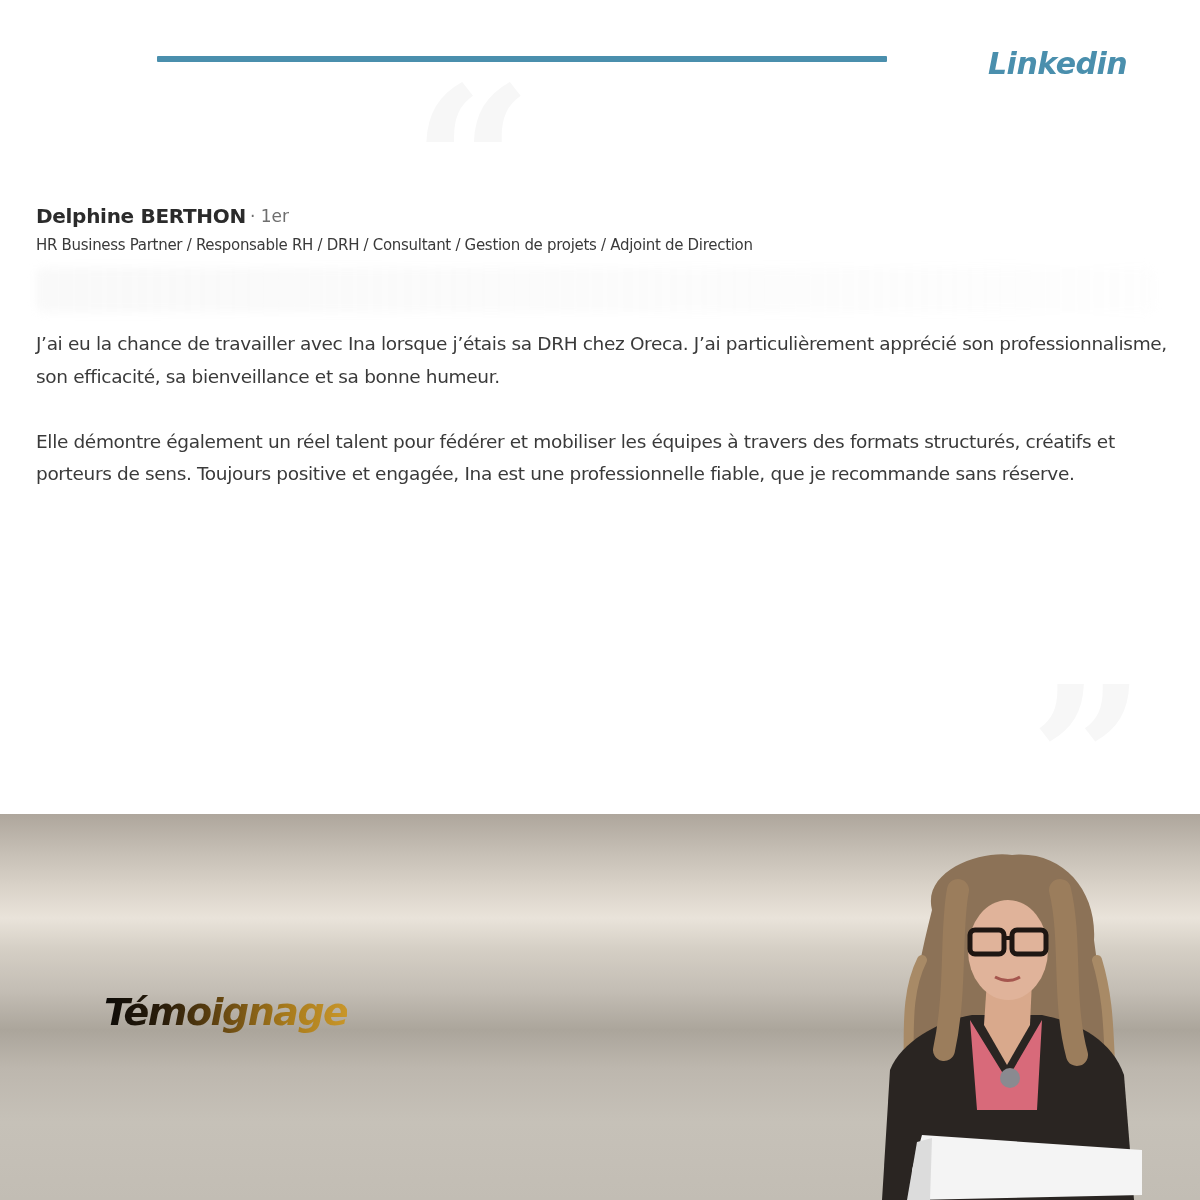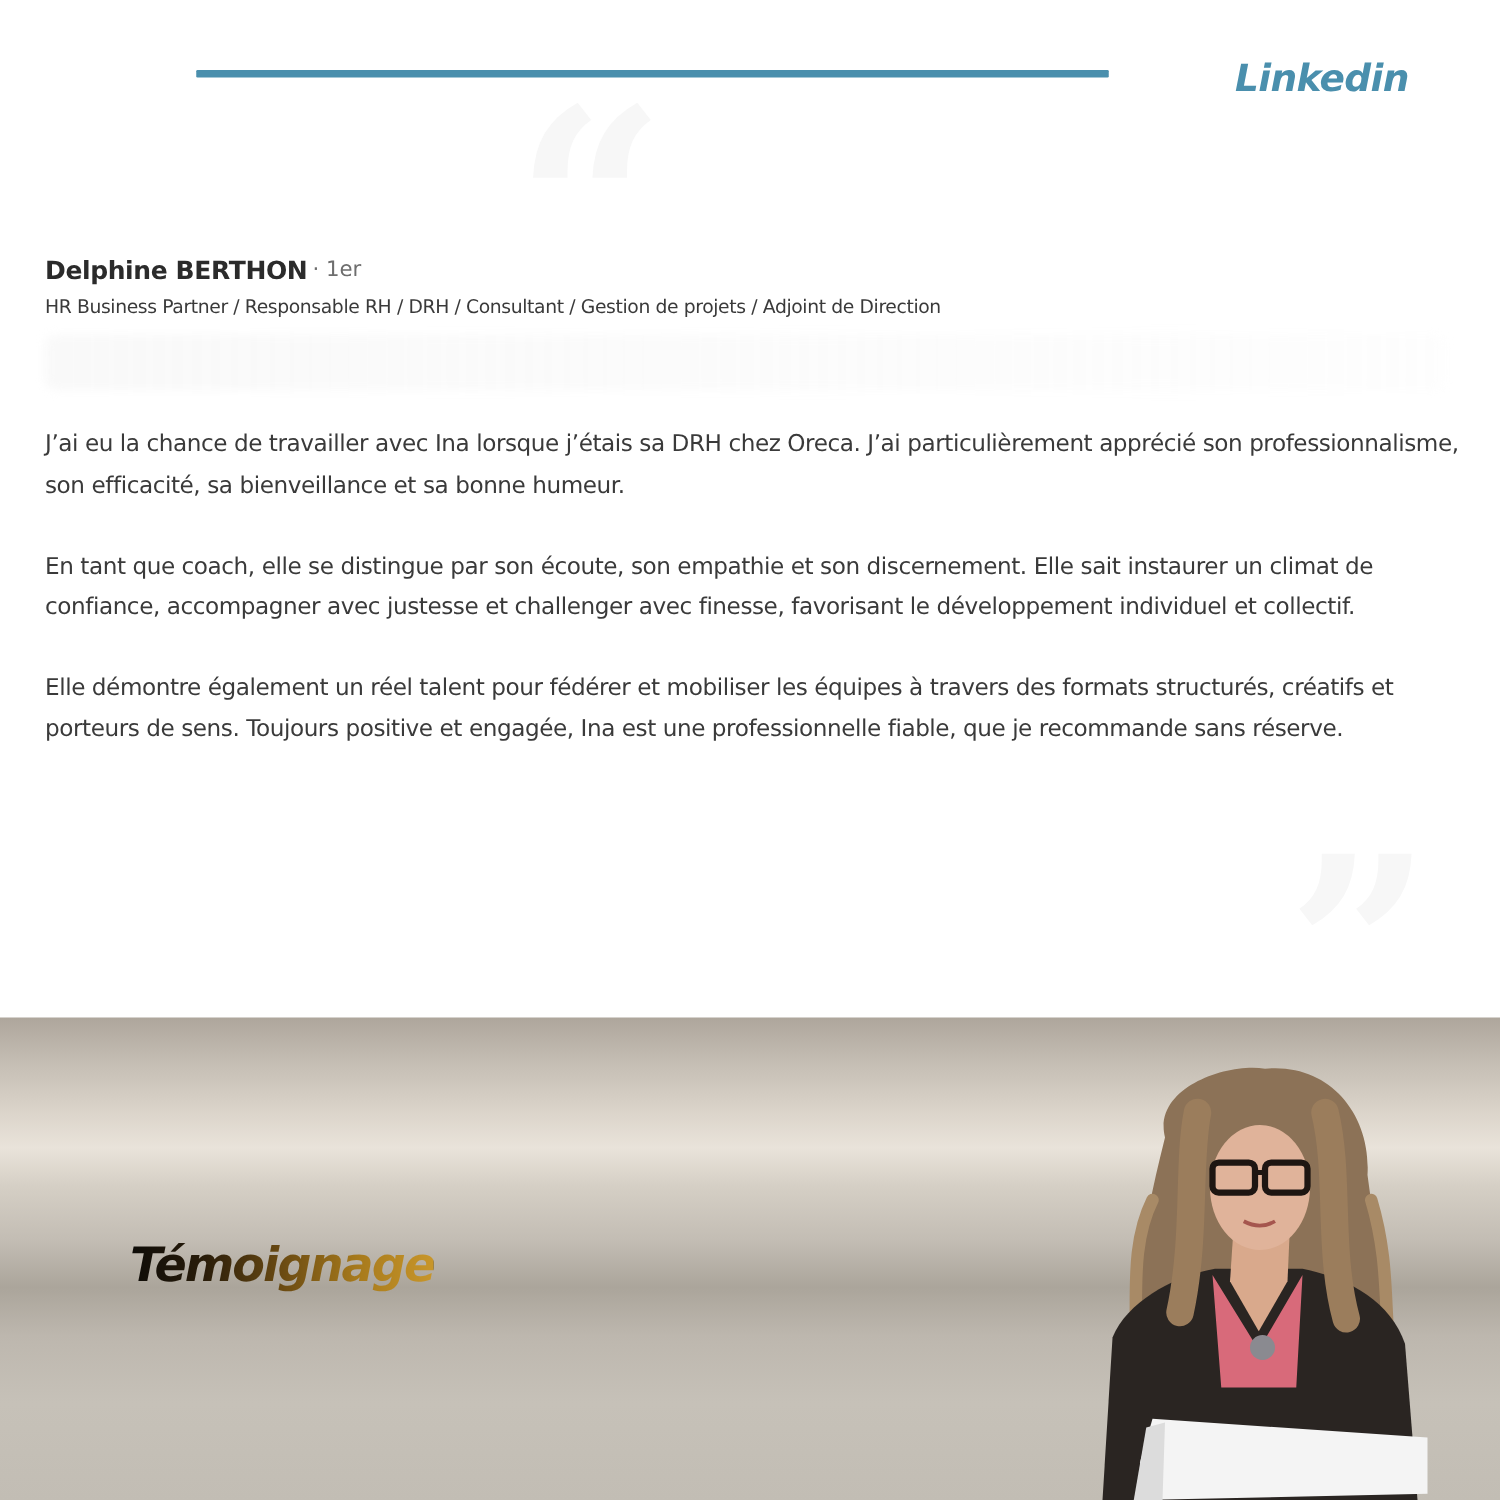--- a/index.html
+++ b/index.html
@@ -33,21 +33,21 @@
     .author-name { font-family: "DejaVu Sans", sans-serif; font-weight: 600; font-size: 20px; color: #2b2b2b; letter-spacing: -0.3px; }
     .author-degree { font-size: 17px; color: #6e6e6e; margin-left: 4px; }
     .author-headline { font-size: 15px; color: #3a3a3a; margin-top: 4px; letter-spacing: -0.3px; }
 
     .blurred-line {
       margin-top: 14px; height: 44px; width: 1120px;
       background: linear-gradient(90deg, rgba(245,245,245,0.6), rgba(250,250,250,0.3));
       filter: blur(4px); border-radius: 8px;
     }
 
-    .body-text { margin-top: 28px; }
+    .body-text { margin-top: 16px; }
     .body-text p {
       font-size: 18.5px; line-height: 32.5px; color: #3a3a3a;
       letter-spacing: -0.35px; margin-bottom: 32.5px;
     }
 
     .bottom-band {
       position: absolute; left: 0; top: 814px; width: 1200px; height: 386px;
       background: linear-gradient(180deg,
         #aea69c 0%,
         #c6bfb5 10%,
@@ -83,21 +83,20 @@
   <div class="card">
     <div class="author-line">
       <span class="author-name">Delphine BERTHON</span>
       <span class="author-degree">· 1er</span>
     </div>
     <div class="author-headline">HR Business Partner / Responsable RH / DRH / Consultant / Gestion de projets / Adjoint de Direction</div>
     <div class="blurred-line"></div>
 
     <div class="body-text">
       <p>J’ai eu la chance de travailler avec Ina lorsque j’étais sa DRH chez Oreca. J’ai particulièrement apprécié son professionnalisme, son efficacité, sa bienveillance et sa bonne humeur.</p>
-      <p>En tant que coach, elle se distingue par son écoute, son empathie et son discernement. Elle sait instaurer un climat de confiance, accompagner avec justesse et challenger avec finesse, favorisant le développement individuel et collectif.</p>
       <p>Elle démontre également un réel talent pour fédérer et mobiliser les équipes à travers des formats structurés, créatifs et porteurs de sens. Toujours positive et engagée, Ina est une professionnelle fiable, que je recommande sans réserve.</p>
     </div>
   </div>
 
   <div class="quote-close">”</div>
 </div>
 
 <div class="bottom-band"></div>
 <div class="band-title">Témoignage</div>
 

